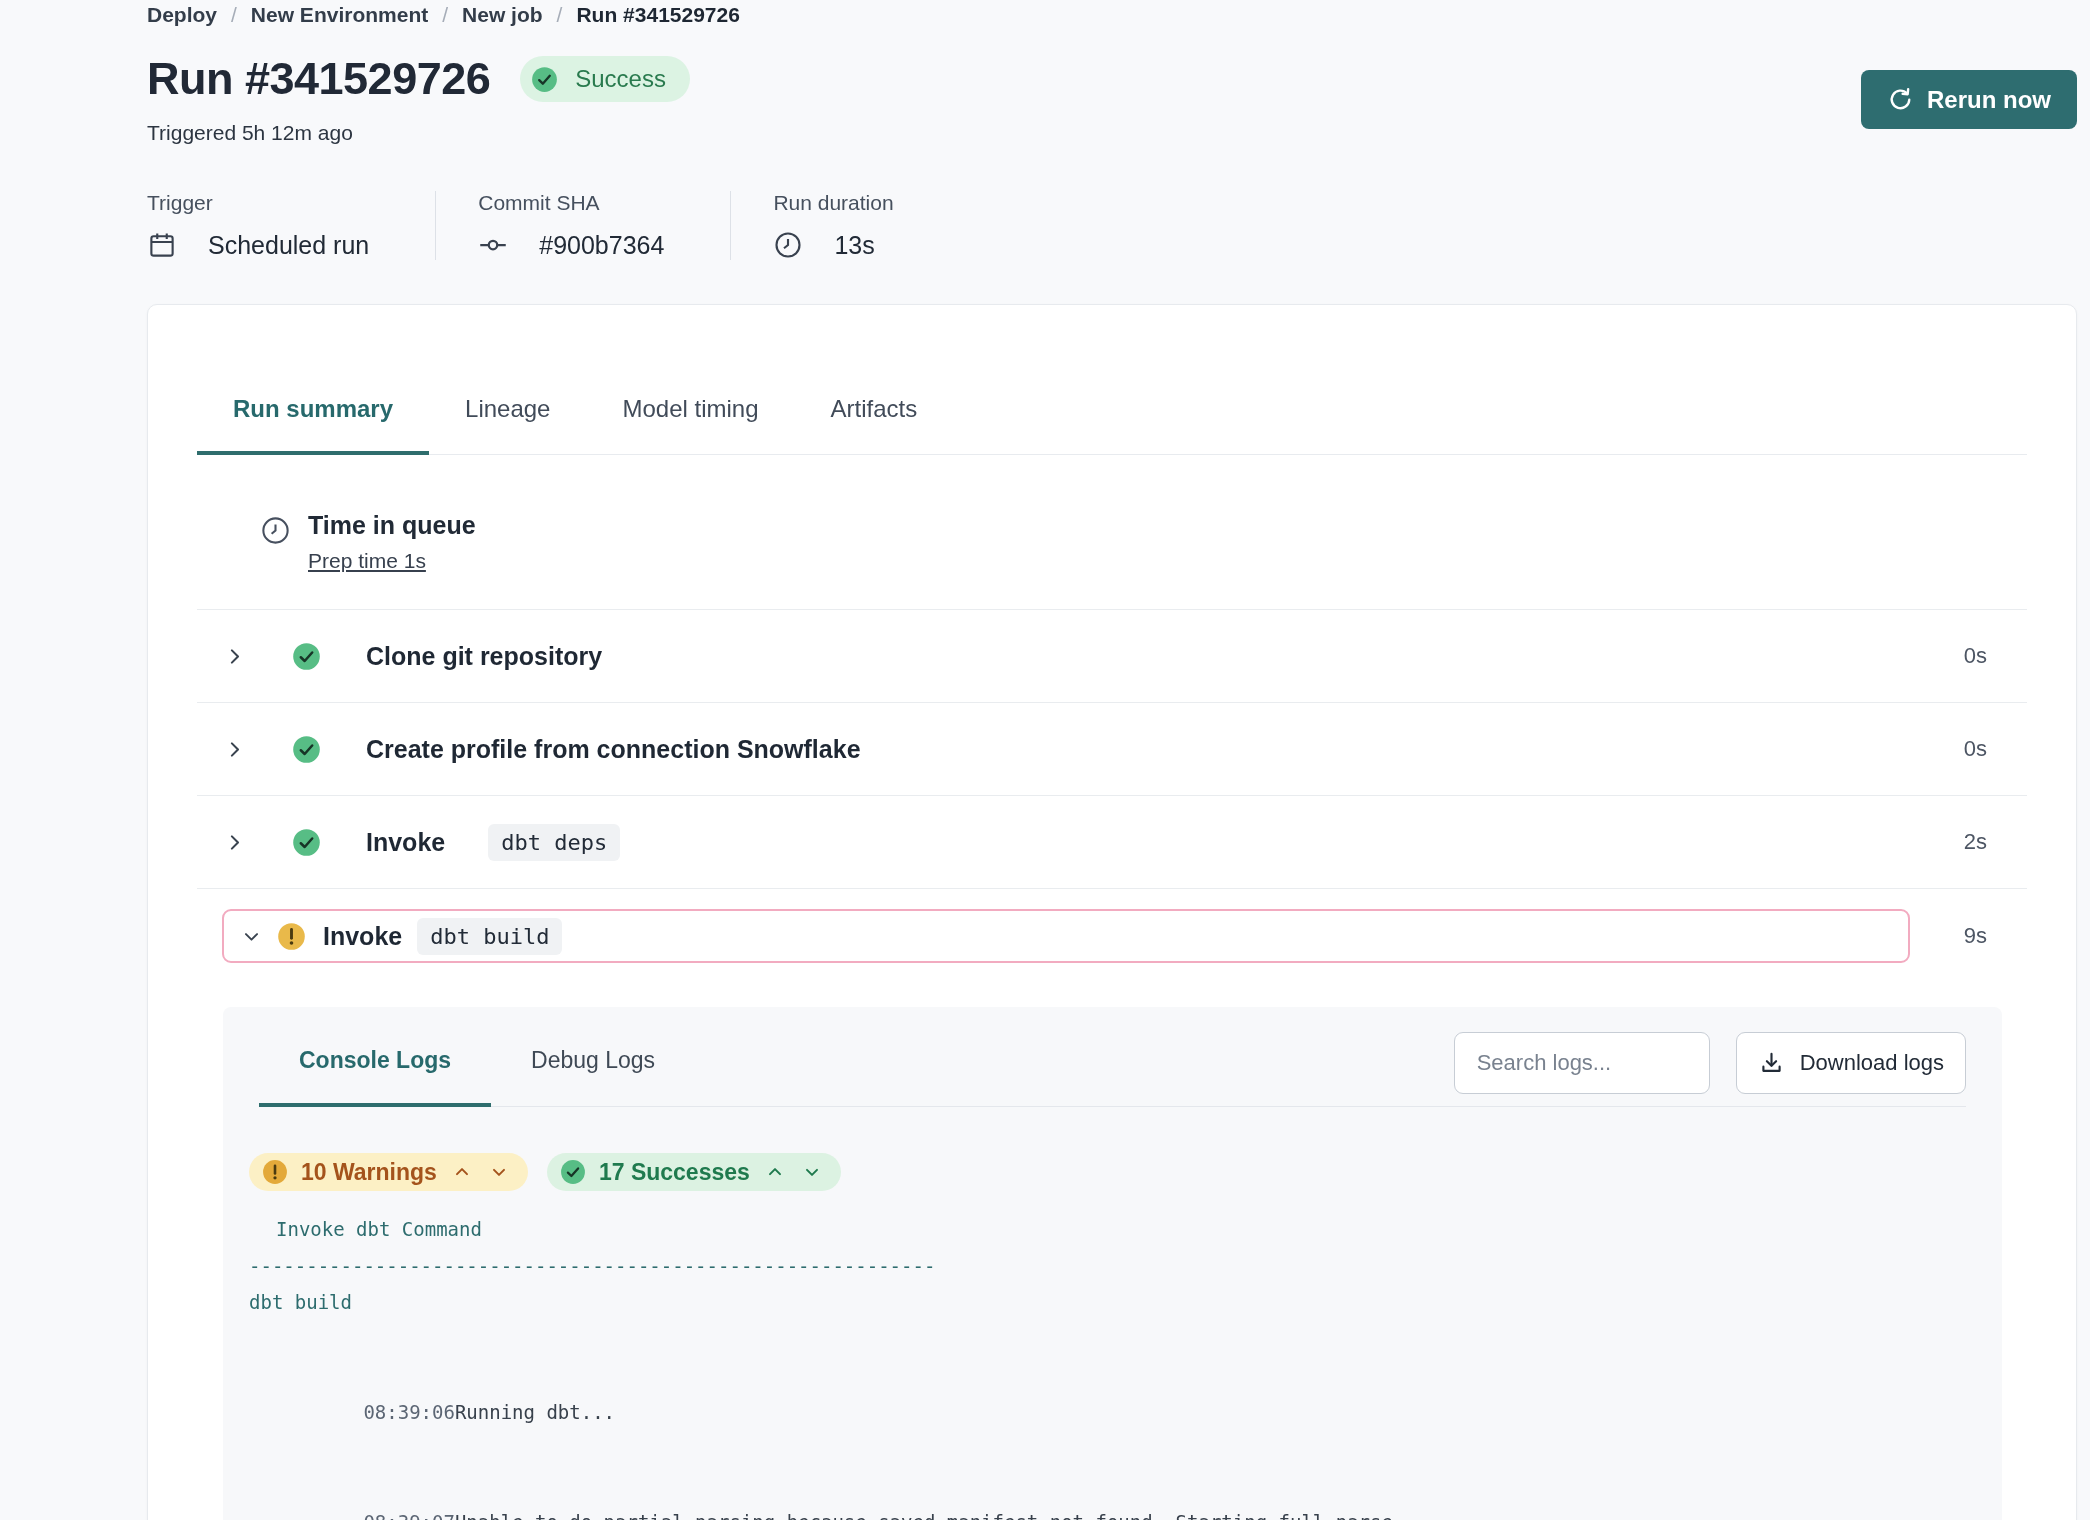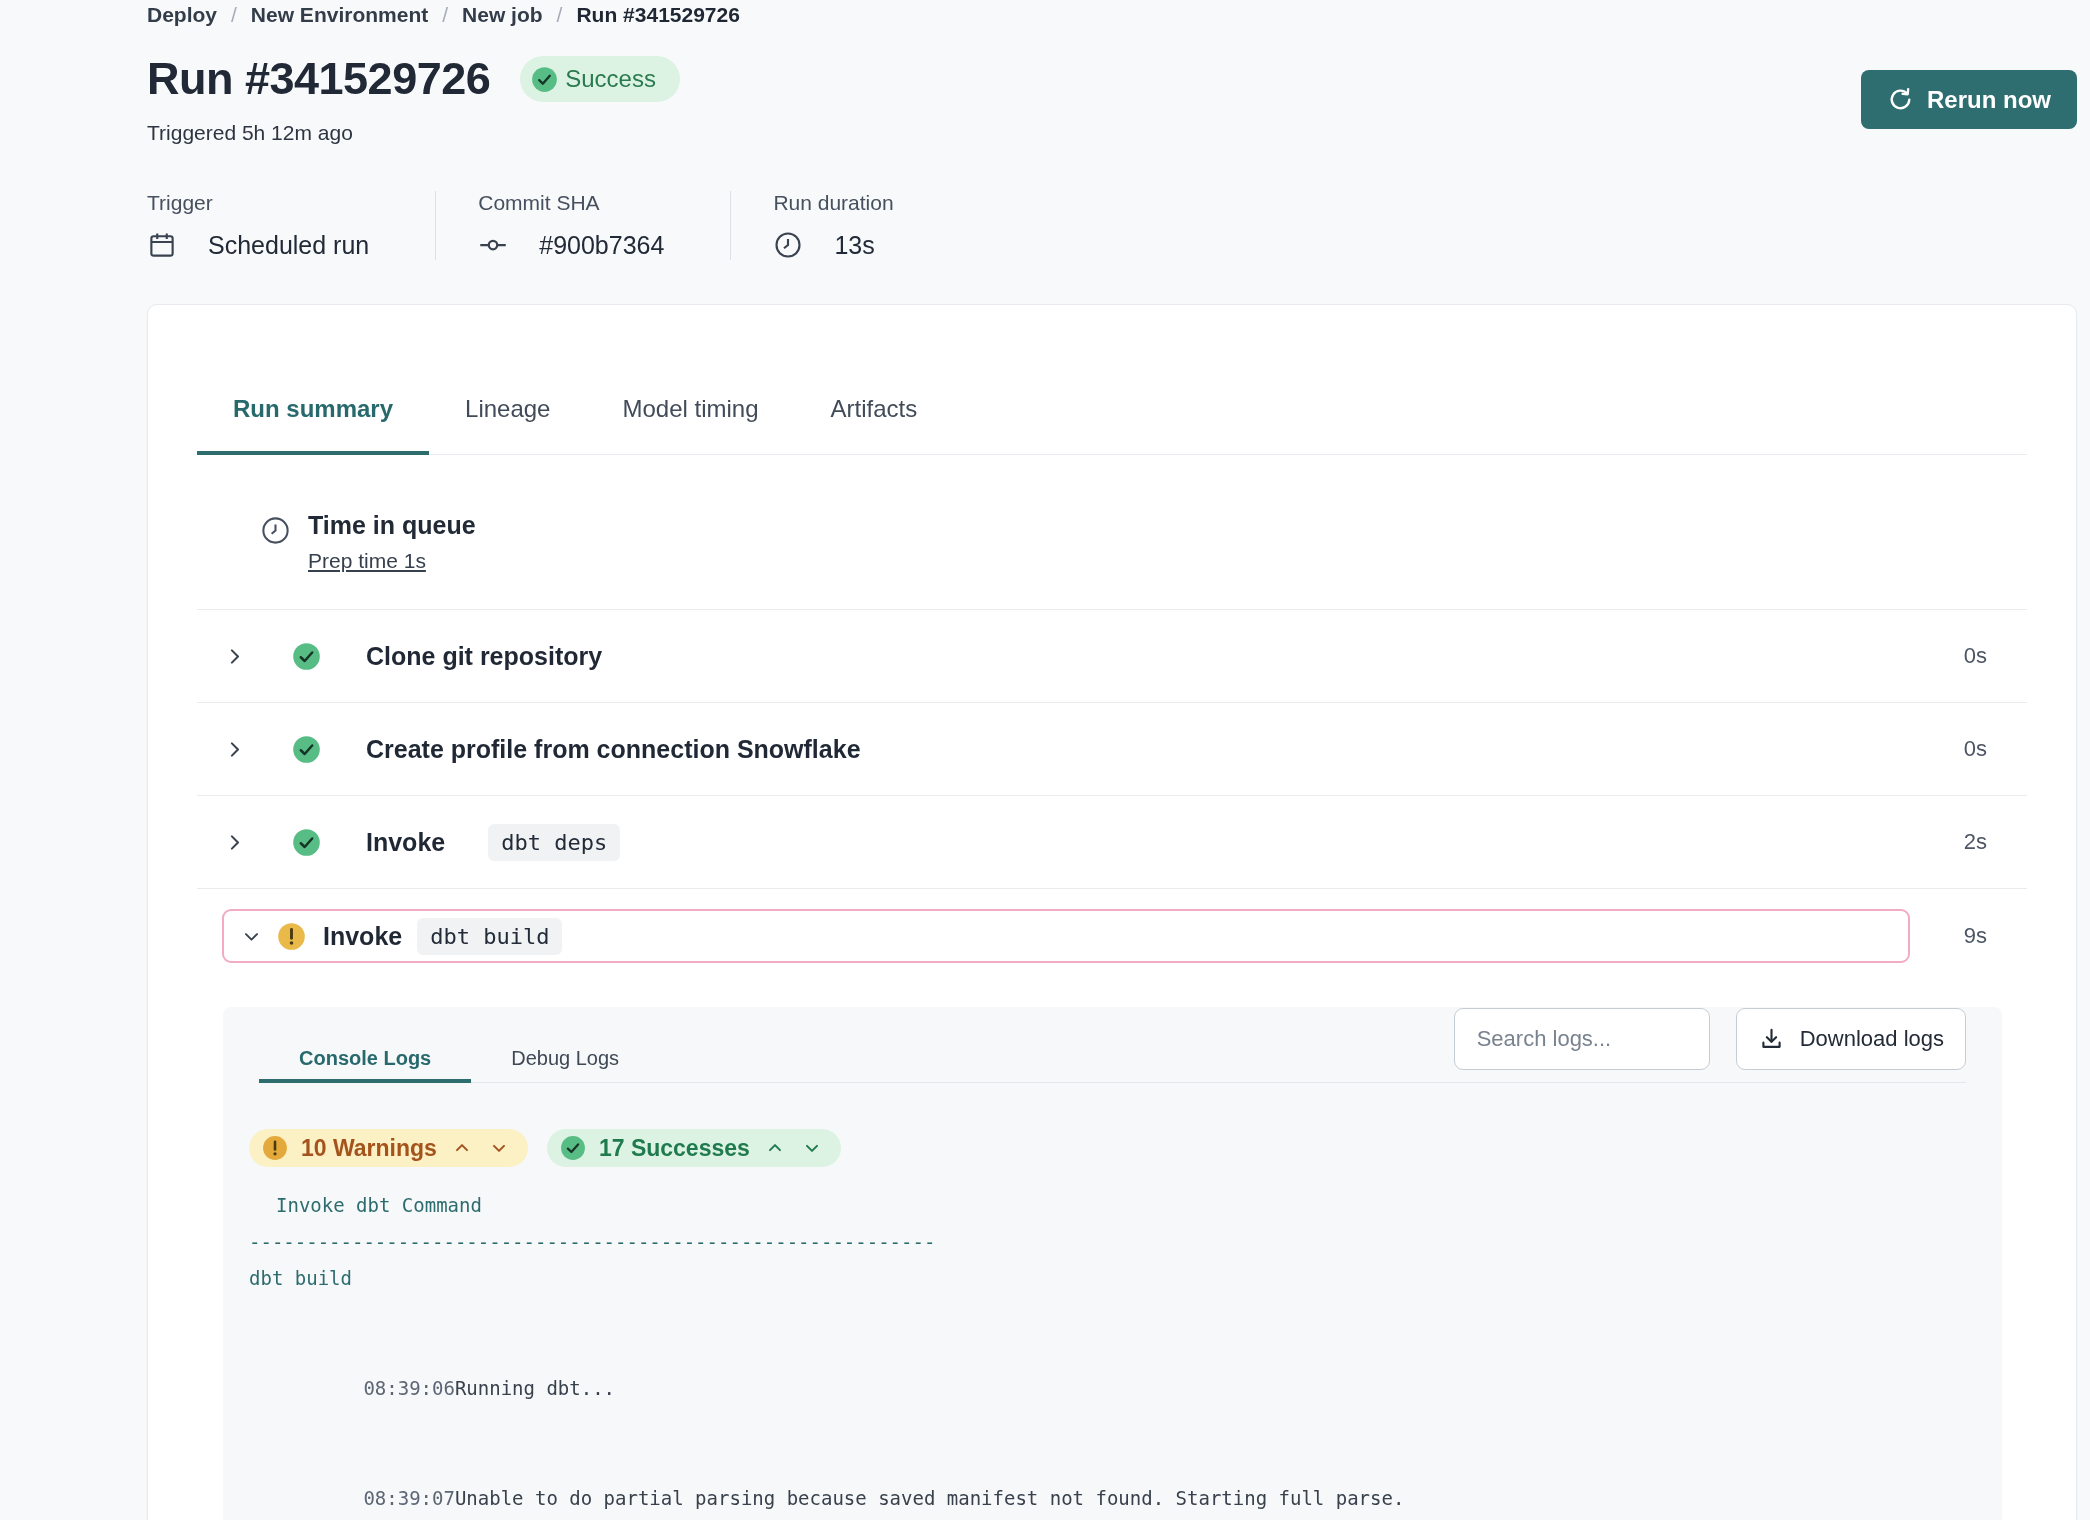--- a/index.html
+++ b/index.html
@@ -14,21 +14,21 @@
   
   .breadcrumb{display:flex;align-items:center;gap:14px;font-size:21px;font-weight:600;color:#333d4a;}
   .breadcrumb .sep{color:#a6adb8;font-weight:400;}
   .breadcrumb .bc-link{cursor:pointer;}
   .breadcrumb .current{font-weight:700;color:#1e2733;}
 
   
   .header-row{display:flex;justify-content:space-between;align-items:flex-start;margin-top:26px;}
   .title-row{display:flex;align-items:center;gap:30px;}
   h1{margin:0;font-size:45px;font-weight:700;color:#212936;letter-spacing:-0.5px;}
-  .badge-success{display:inline-flex;align-items:center;gap:7px;background:#dcf3e3;border-radius:999px;padding:9px 24px 9px 11px;font-size:24px;color:#297a4e;}
+  .badge-success{display:inline-flex;align-items:center;gap:17px;background:#dcf3e3;border-radius:999px;padding:9px 24px 9px 11px;font-size:24px;color:#297a4e;}
   .triggered{margin-top:16px;font-size:21px;color:#2c3541;}
   .rerun-btn{margin-top:17px;height:59px;background:#2e6d70;color:#fff;border:none;border-radius:8px;display:inline-flex;align-items:center;gap:13px;padding:0 26px;font-size:24px;font-weight:600;font-family:inherit;cursor:pointer;}
 
   
   .meta-row{display:flex;margin-top:46px;}
   .meta-col{padding-right:66px;}
   .meta-col + .meta-col{border-left:1px solid #dde1e7;padding-left:42px;}
   .meta-label{font-size:21px;color:#46505e;}
   .meta-value{margin-top:15px;display:flex;align-items:center;gap:31px;font-size:25px;color:#212a36;}
 
@@ -55,21 +55,21 @@
   .step .time{margin-left:auto;font-size:22px;color:#4d5664;}
   .step-warn{padding:0 40px 0 25px;height:94px;}
   .warn-box{flex:1;height:50px;border:2px solid #f2abc0;border-radius:9px;display:flex;align-items:center;padding-left:18px;background:#fff;cursor:pointer;}
   .warn-box .status-ic{margin-left:16px;}
   .step-warn .time{margin-left:26px;}
 
   
   .logs-panel{margin:24px 25px 0 26px;background:#f7f8fa;border-radius:8px;padding-bottom:80px;}
   .logs-header{display:flex;align-items:flex-end;margin:0 36px;border-bottom:1px solid #e4e7ec;}
   .log-tabs{display:flex;}
-  .log-tab{padding:40px 40px 9px;font-size:20px;color:#3f4955;border-bottom:4px solid transparent;margin-bottom:-1px;cursor:pointer;}
+  .log-tab{padding:40px 40px 29px;font-size:23px;color:#3f4955;border-bottom:4px solid transparent;margin-bottom:-1px;cursor:pointer;}
   .log-tab.active{color:#27696c;font-weight:700;border-bottom-color:#2e6d6d;}
   .logs-controls{margin-left:auto;display:flex;align-items:center;gap:26px;margin-bottom:12px;}
   .search-input{width:210px;height:60px;border:1px solid #c7cdd5;border-radius:9px;background:#fff;padding:0 22px;font-size:22px;font-family:inherit;color:#232c38;}
   .search-input::placeholder{color:#79828f;}
   .dl-btn{height:62px;border:1px solid #c7cdd5;border-radius:9px;background:#fff;display:inline-flex;align-items:center;gap:15px;padding:0 21px;font-size:22px;color:#222b37;font-family:inherit;cursor:pointer;}
 
   
   .badges-row{display:flex;gap:19px;padding:46px 0 0 26px;}
   .pill{display:inline-flex;align-items:center;gap:13px;height:38px;border-radius:23px;padding:0 17px 0 13px;font-size:23px;font-weight:700;cursor:pointer;}
   .pill-warn{background:#fcf0c5;color:#a4531c;}

